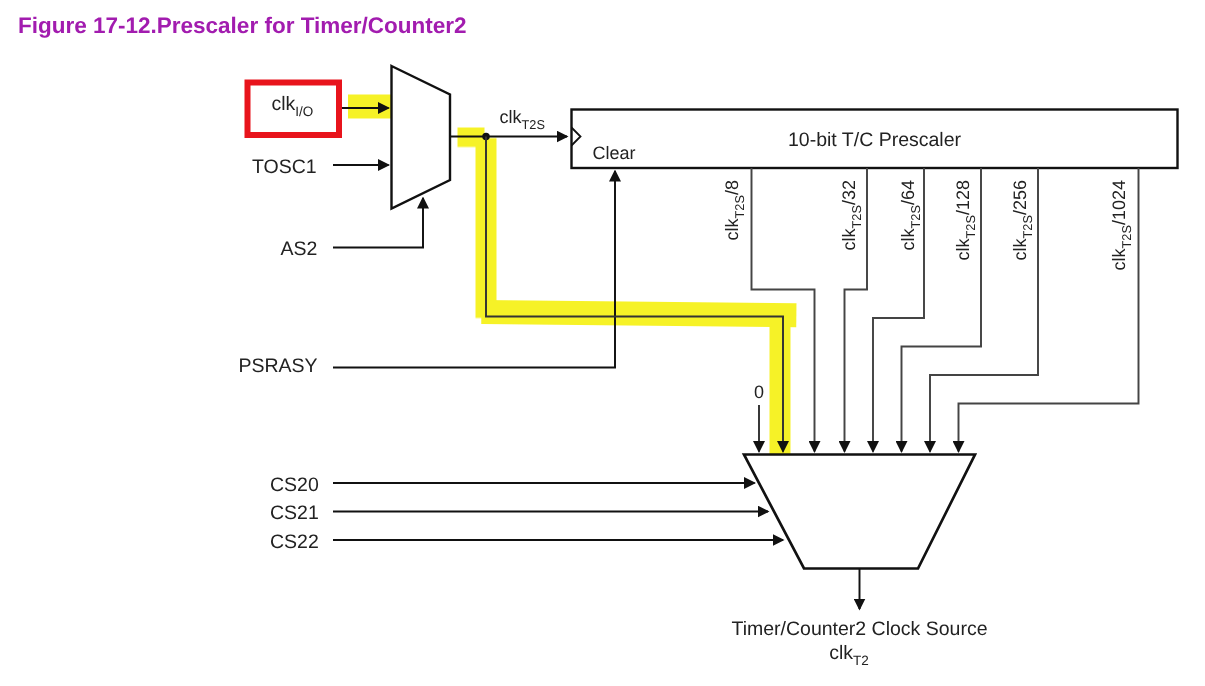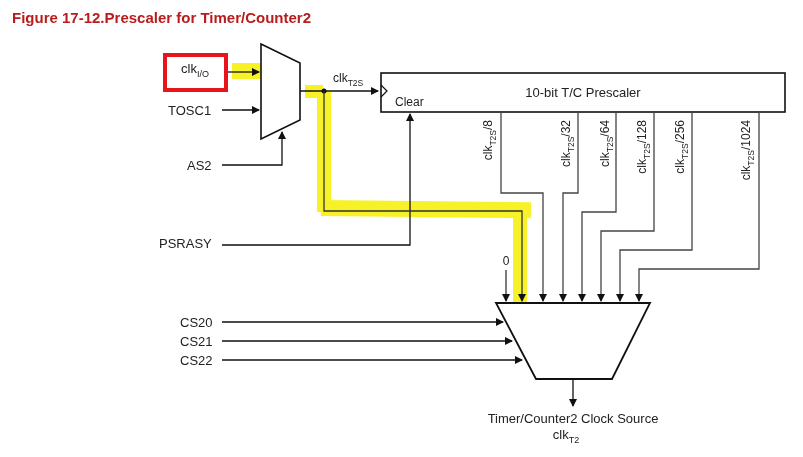--- a/index.html
+++ b/index.html
@@ -1,17 +1,17 @@
 <!DOCTYPE html>
 <html><head>
 <meta charset="utf-8">
 <style>
   html, body { margin:0; padding:0; background:#ffffff; }
   body { width:803px; height:457px; position:relative; overflow:hidden; font-family:"Liberation Sans", sans-serif; }
-  .title { position:absolute; left:12px; top:9px; font-weight:bold; font-size:15px; color:#b91c1c; }
+  .title { position:absolute; left:12px; top:9px; font-weight:bold; font-size:15px; color:#a21caf; }
   svg { position:absolute; left:0; top:0; }
   svg text { font-family:"Liberation Sans", sans-serif; fill:#222; }
 </style>
 </head>
 <body>
 
 <div class="title">Figure 17-12.Prescaler for Timer/Counter2</div>
 
 <svg width="803" height="457" viewBox="0 0 803 457">
   <defs>

